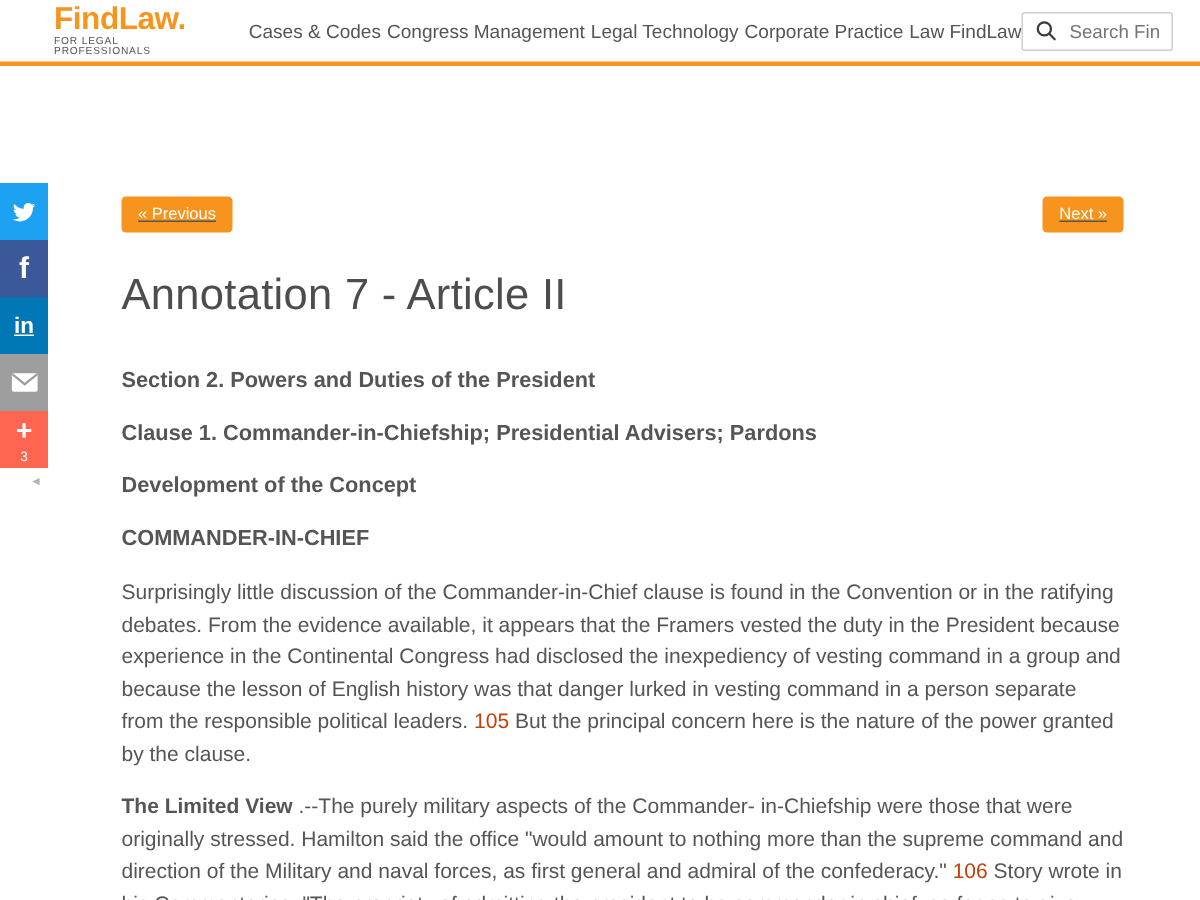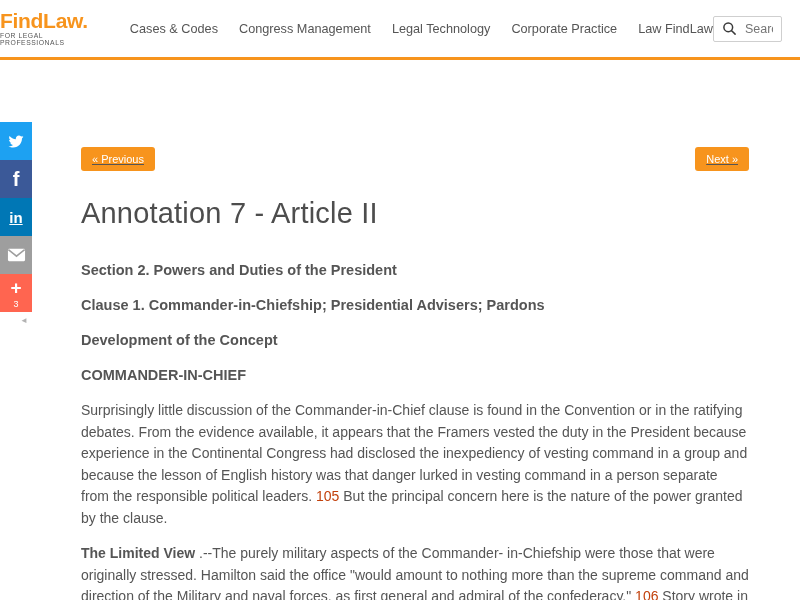--- a/index.html
+++ b/index.html
@@ -7,30 +7,31 @@
   body {
     font-family: "Liberation Sans", sans-serif;
     background: #ffffff;
     color: #555555;
     position: relative;
     overflow: hidden;
   }
 
   
   .header {
-    height: 60px;
+    height: 44px;
     border-bottom: 3px solid #f7941d;
     display: flex;
     align-items: center;
+    padding-left: 36px;
     background: #fff;
   }
   .logo { display: flex; flex-direction: column; margin-right: 42px; cursor: pointer; }
   .logo-title { font-size: 21px; font-weight: 700; color: #f7941d; letter-spacing: -0.3px; line-height: 20px; }
   .logo-tagline { font-size: 6.8px; color: #555; letter-spacing: 0.55px; margin-top: 1px; }
-  .nav { display: flex; gap: 21px; align-items: flex-start; }
+  .nav { display: flex; gap: 4px; align-items: flex-start; }
   .nav a { font-size: 12.7px; color: #555; text-decoration: none; white-space: nowrap; }
   .searchbox {
     margin-left: auto; margin-right: 18px;
     width: 139px; height: 26px;
     border: 1px solid #cfcfcf; border-radius: 2px;
     display: flex; align-items: center; padding: 0 8px; gap: 8px;
     background: #fff;
   }
   .searchbox input {
     border: none; outline: none; width: 100%;

